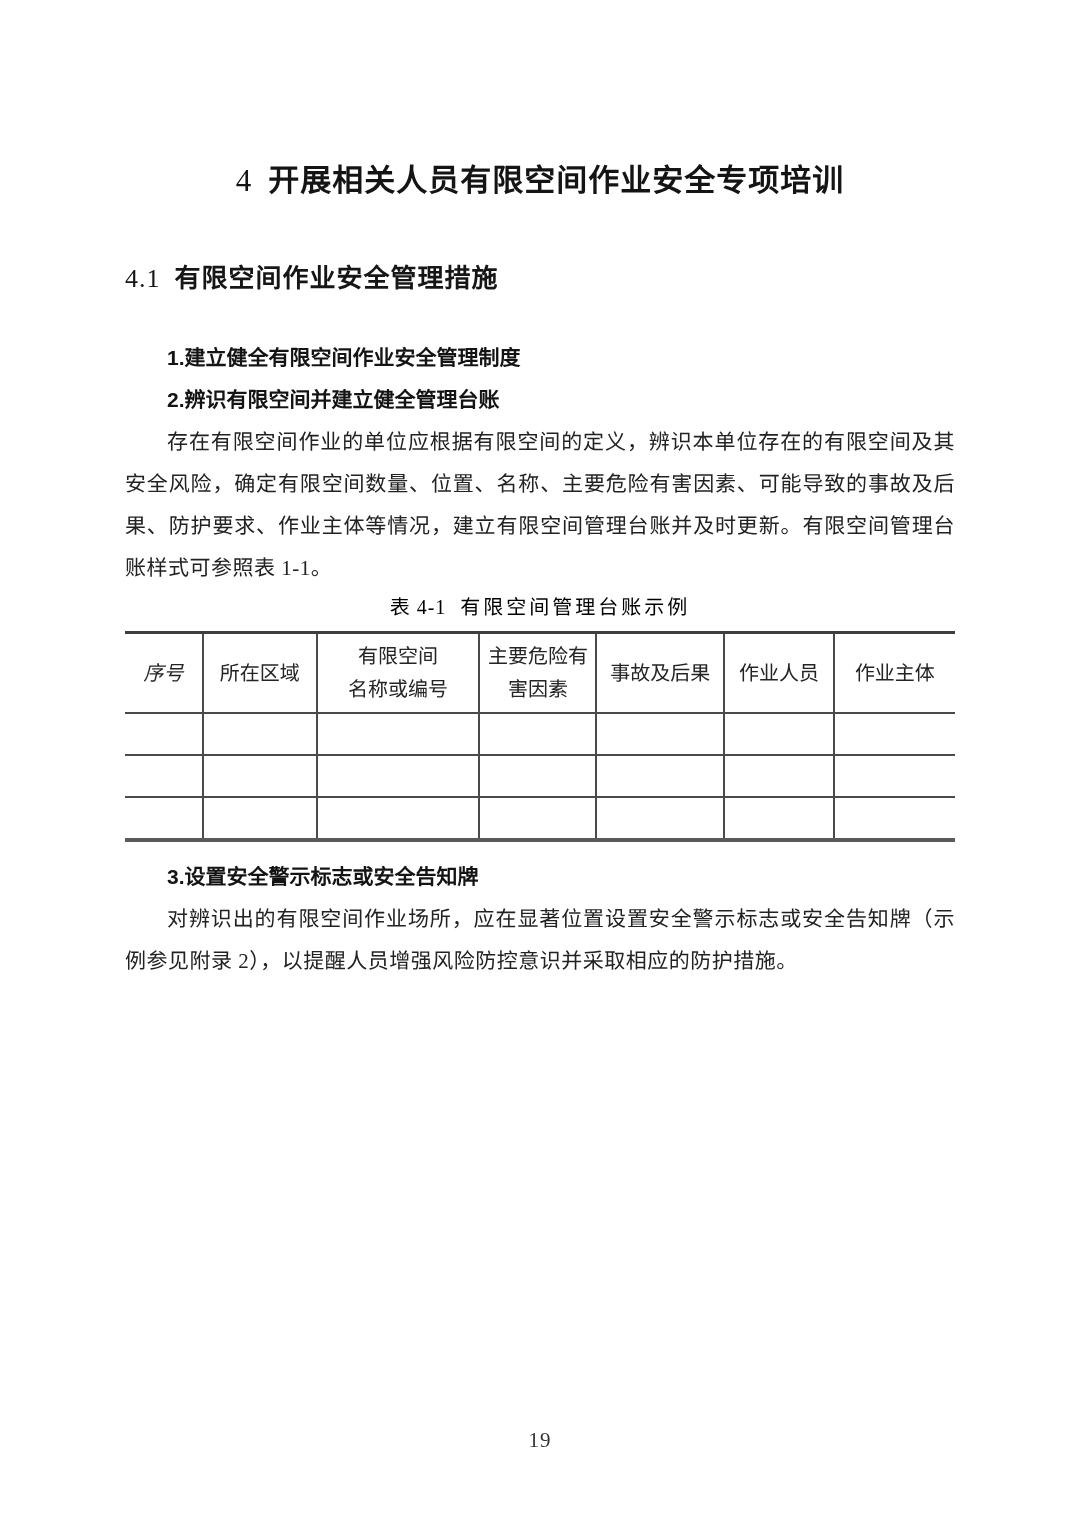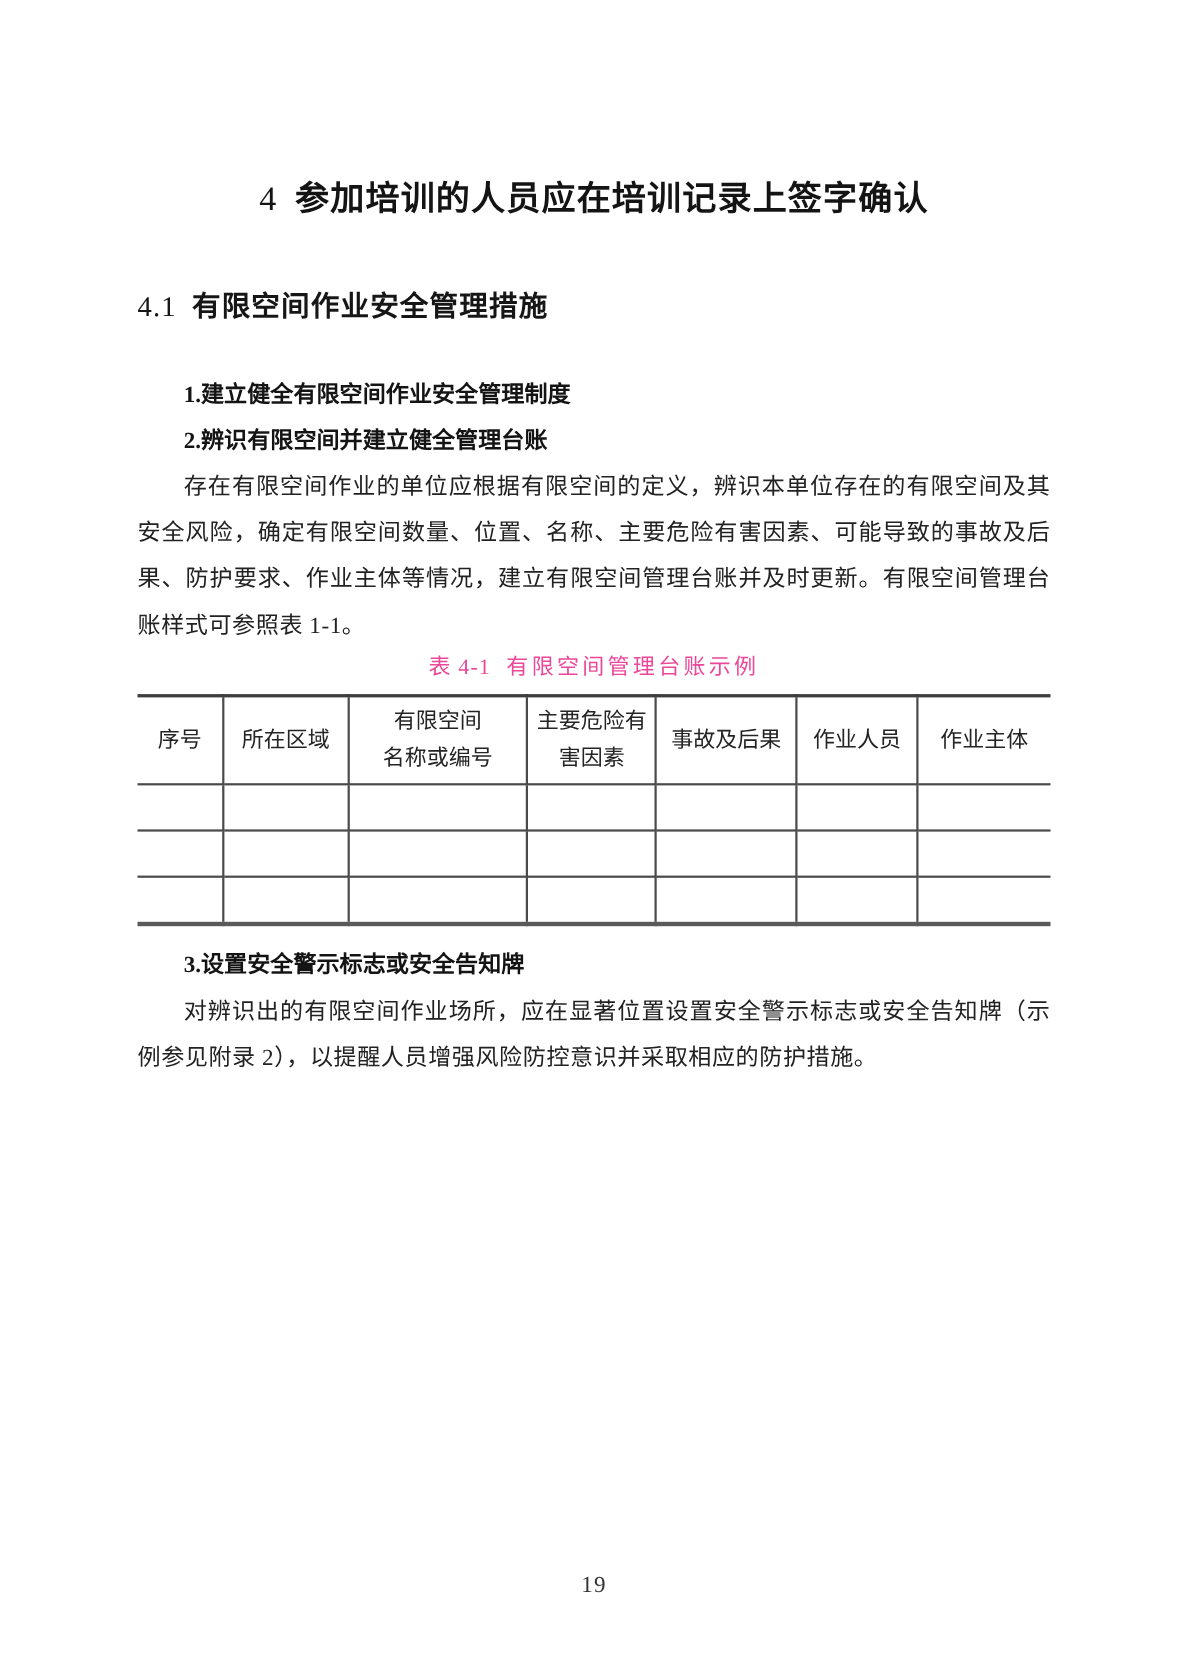--- a/index.html
+++ b/index.html
@@ -64,40 +64,40 @@
   .body-text {
     margin-top: 38px;
     font-size: 21px;
     line-height: 42px;
   }
   .item-heading {
     margin: 0;
     font-size: 21px;
     line-height: 42px;
     font-weight: 700;
-    font-family: Liberation Serif, serif;
+    font-family: Liberation Sans, sans-serif;
     color: #141414;
     text-indent: 2em;
   }
   .para {
     margin: 0;
     text-align: justify;
     text-justify: inter-ideograph;
     text-indent: 2em;
     color: #222222;
     letter-spacing: 0.5px;
   }
   
   .table-caption {
     margin-top: 3px;
     text-align: center;
     font-size: 20px;
     line-height: 30px;
     letter-spacing: 3px;
-    color: #ec4899;
+    color: #000000;
   }
   .caption-label { margin-right: 14px; letter-spacing: 1px; }
   table.ledger {
     width: 100%;
     margin-top: 9px;
     border-collapse: collapse;
     border-top: 3px solid #3e3e3e;
     border-bottom: 4px solid #5a5a5a;
     table-layout: fixed;
   }
@@ -111,42 +111,42 @@
     height: 74px;
     border: 2px solid #4a4a4a;
     color: #242424;
     padding: 2px 4px;
   }
   table.ledger td {
     height: 40px;
     border: 2px solid #4a4a4a;
     padding: 0;
   }
-  table.ledger th:first-child, table.ledger td:first-child { border-left: none; }
+  table.ledger th:first-child, table.ledger td:first-child { border-left: none; font-style: italic; }
   table.ledger th:last-child,  table.ledger td:last-child  { border-right: none; }
   .after-table { margin-top: 14px; }
   
   .page-number {
     position: absolute;
     left: 0;
     top: 1428px;
     width: 100%;
     text-align: center;
     font-size: 21px;
     color: #333333;
     letter-spacing: 1px;
   }
 </style>
 </head>
 <body>
 
 <div class="page">
 
   <h1 class="doc-title">
-    <span class="chapter-num">4</span><span>参加培训的人员应在培训记录上签字确认</span>
+    <span class="chapter-num">4</span><span>开展相关人员有限空间作业安全专项培训</span>
   </h1>
 
   <div class="content">
 
     <h2 class="section-heading">
       <span class="sec-num">4.1</span><span>有限空间作业安全管理措施</span>
     </h2>
 
     <div class="body-text">
 

